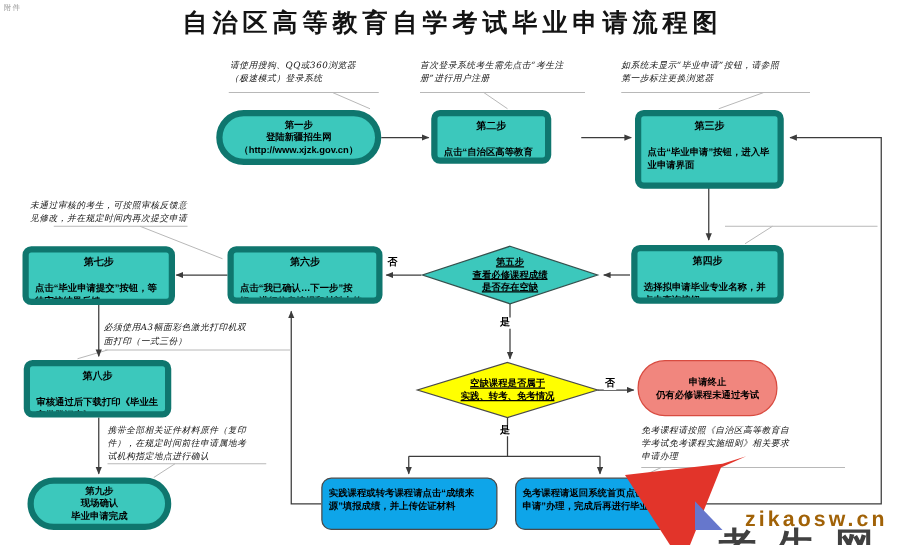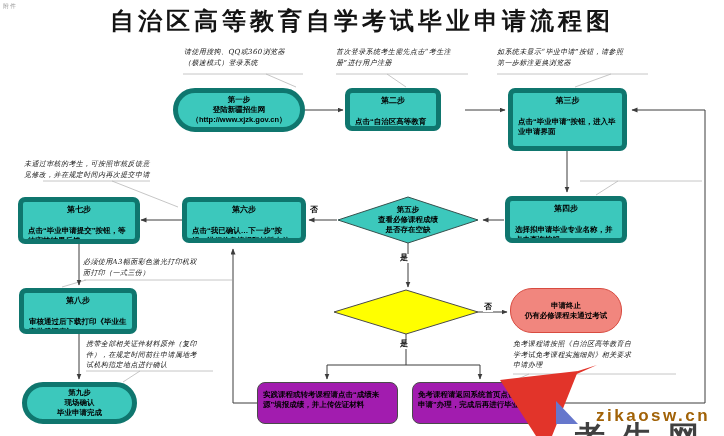--- a/index.html
+++ b/index.html
@@ -1,33 +1,33 @@
 <!DOCTYPE html>
 <html><head>
 <meta charset="utf-8">
 <style>
   html,body{margin:0;padding:0;background:#fff;}
   .canvas{position:relative;width:724px;height:436px;background:#ffffff;overflow:hidden;
           font-family:"Liberation Sans","DejaVu Sans",sans-serif;}
   .title{position:absolute;top:5px;left:0;width:724px;text-align:center;
-         font-family:"DejaVu Serif","Liberation Serif",serif;font-size:24px;font-weight:bold;
+         font-family:"DejaVu Serif","Liberation Serif",serif;font-size:20px;font-weight:bold;
          letter-spacing:4px;color:#141414;z-index:2;}
   .corner{position:absolute;top:2px;left:3px;font-size:6px;color:#9a9a9a;letter-spacing:1px;z-index:2;}
   svg.wires{position:absolute;left:0;top:0;z-index:1;}
   .node{position:absolute;box-sizing:border-box;z-index:2;color:#000;overflow:hidden;}
   .teal{background:#3CC8BC;border:5px solid #0f766e;border-radius:7px;}
   .stadium{border-radius:22px;}
   .oval{background:#F1867E;border:1px solid #D84B40;border-radius:22px;}
-  .ybox{background:#a21caf;border:1px solid #4a4a4a;border-radius:8px;}
+  .ybox{background:#0ea5e9;border:1px solid #4a4a4a;border-radius:8px;}
   .nt{font-size:8px;font-weight:bold;text-align:center;margin-top:3px;line-height:1.25;}
   .nb{font-size:7.5px;font-weight:bold;line-height:1.3;padding:0 5px;margin-top:11px;}
   .centered{display:flex;flex-direction:column;justify-content:center;align-items:center;text-align:center;}
   .cl{font-size:7.5px;font-weight:bold;line-height:1.3;}
   .overlay{position:absolute;z-index:2;display:flex;flex-direction:column;justify-content:center;
-           align-items:center;text-align:center;color:#000;}
+           align-items:center;text-align:center;color:#000;text-decoration:underline;}
   .flag{position:absolute;z-index:2;font-size:8px;font-weight:bold;color:#000;background:#fff;
         padding:0 1px;line-height:1.1;}
   .ann{position:absolute;z-index:2;font-size:7px;font-style:italic;color:#161616;line-height:1.5;
        letter-spacing:0.4px;font-family:"DejaVu Serif","Liberation Serif",serif;}
   svg.wmark{position:absolute;left:0;top:0;z-index:3;pointer-events:none;}
   .wm-brand{position:absolute;left:574px;top:374px;z-index:4;white-space:nowrap;
             font-family:"DejaVu Serif","Liberation Serif",serif;font-weight:900;font-size:31px;
             letter-spacing:16px;color:#404040;margin-top:43px;}
   .wm-url{position:absolute;left:596px;top:406px;z-index:4;white-space:nowrap;font-size:17px;
           font-weight:bold;letter-spacing:2.5px;color:#a16207;}
@@ -138,20 +138,24 @@
     <div class="nt">第八步</div>
     <div class="nb">审核通过后下载打印《毕业生审批登记表》</div>
   </div>
 
   <div class="node teal stadium centered" style="left:22px;top:382px;width:115px;height:42px">
     <div class="cl">第九步</div>
     <div class="cl">现场确认</div>
     <div class="cl">毕业申请完成</div>
   </div>
 
+  <div class="overlay" style="left:336px;top:294px;width:140px;height:36px">
+    <div class="cl">空缺课程是否属于</div>
+    <div class="cl">实践、转考、免考情况</div>
+  </div>
 
   <div class="node oval centered" style="left:510px;top:288px;width:112px;height:45px">
     <div class="cl">申请终止</div>
     <div class="cl">仍有必修课程未通过考试</div>
   </div>
 
   <div class="node ybox" style="left:257px;top:382px;width:141px;height:42px">
     <div class="nb" style="margin-top:7px">实践课程或转考课程请点击“成绩来源”填报成绩，并上传佐证材料</div>
   </div>
   <div class="node ybox" style="left:412px;top:382px;width:132px;height:42px">

